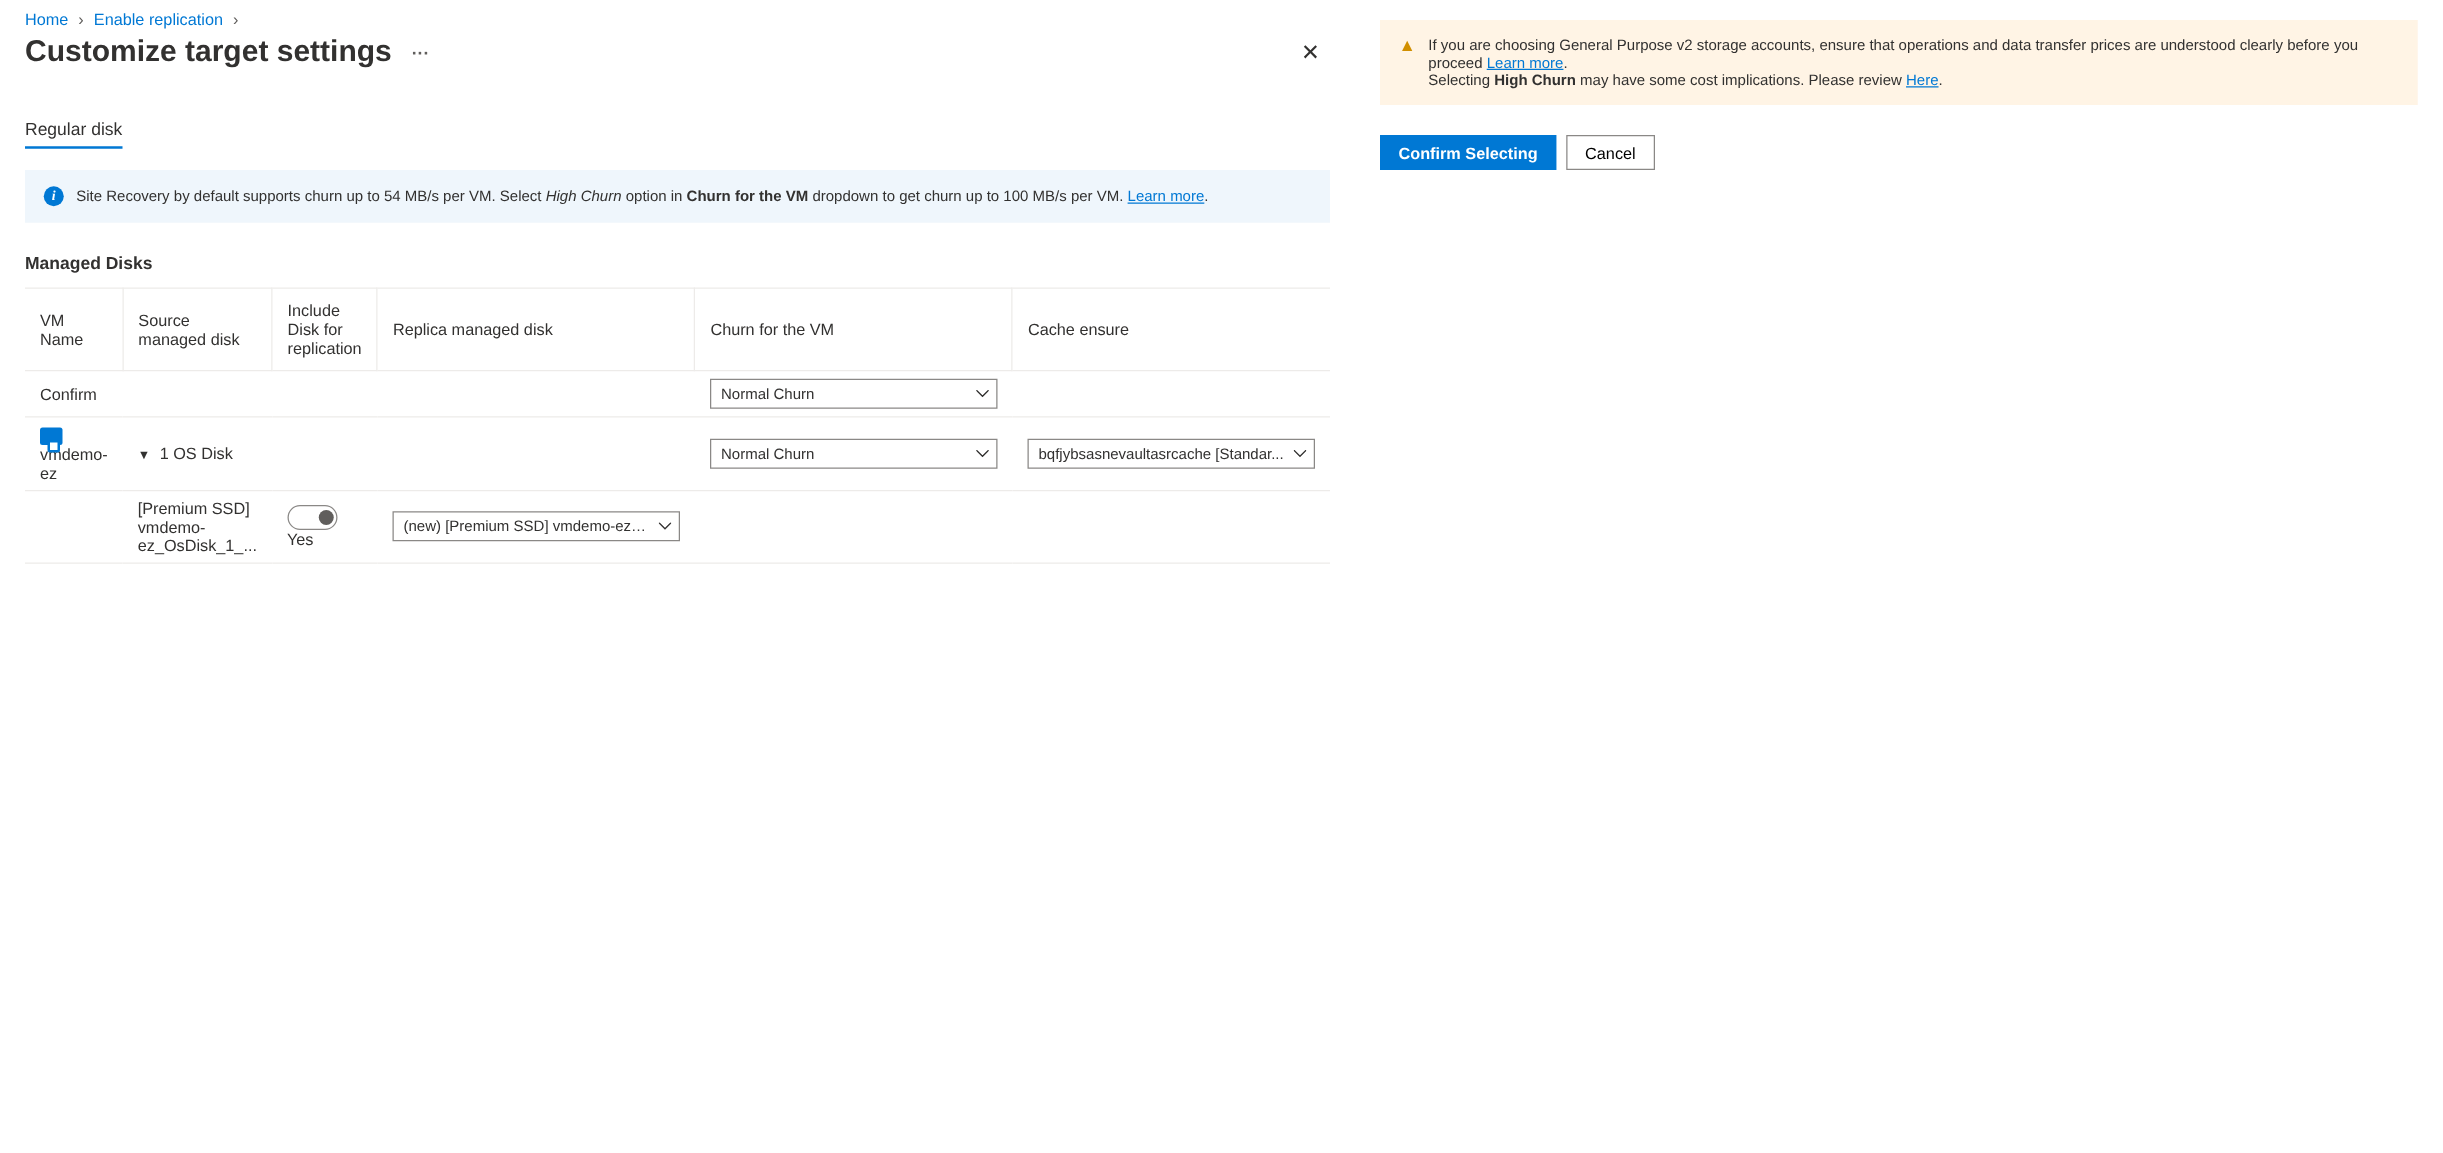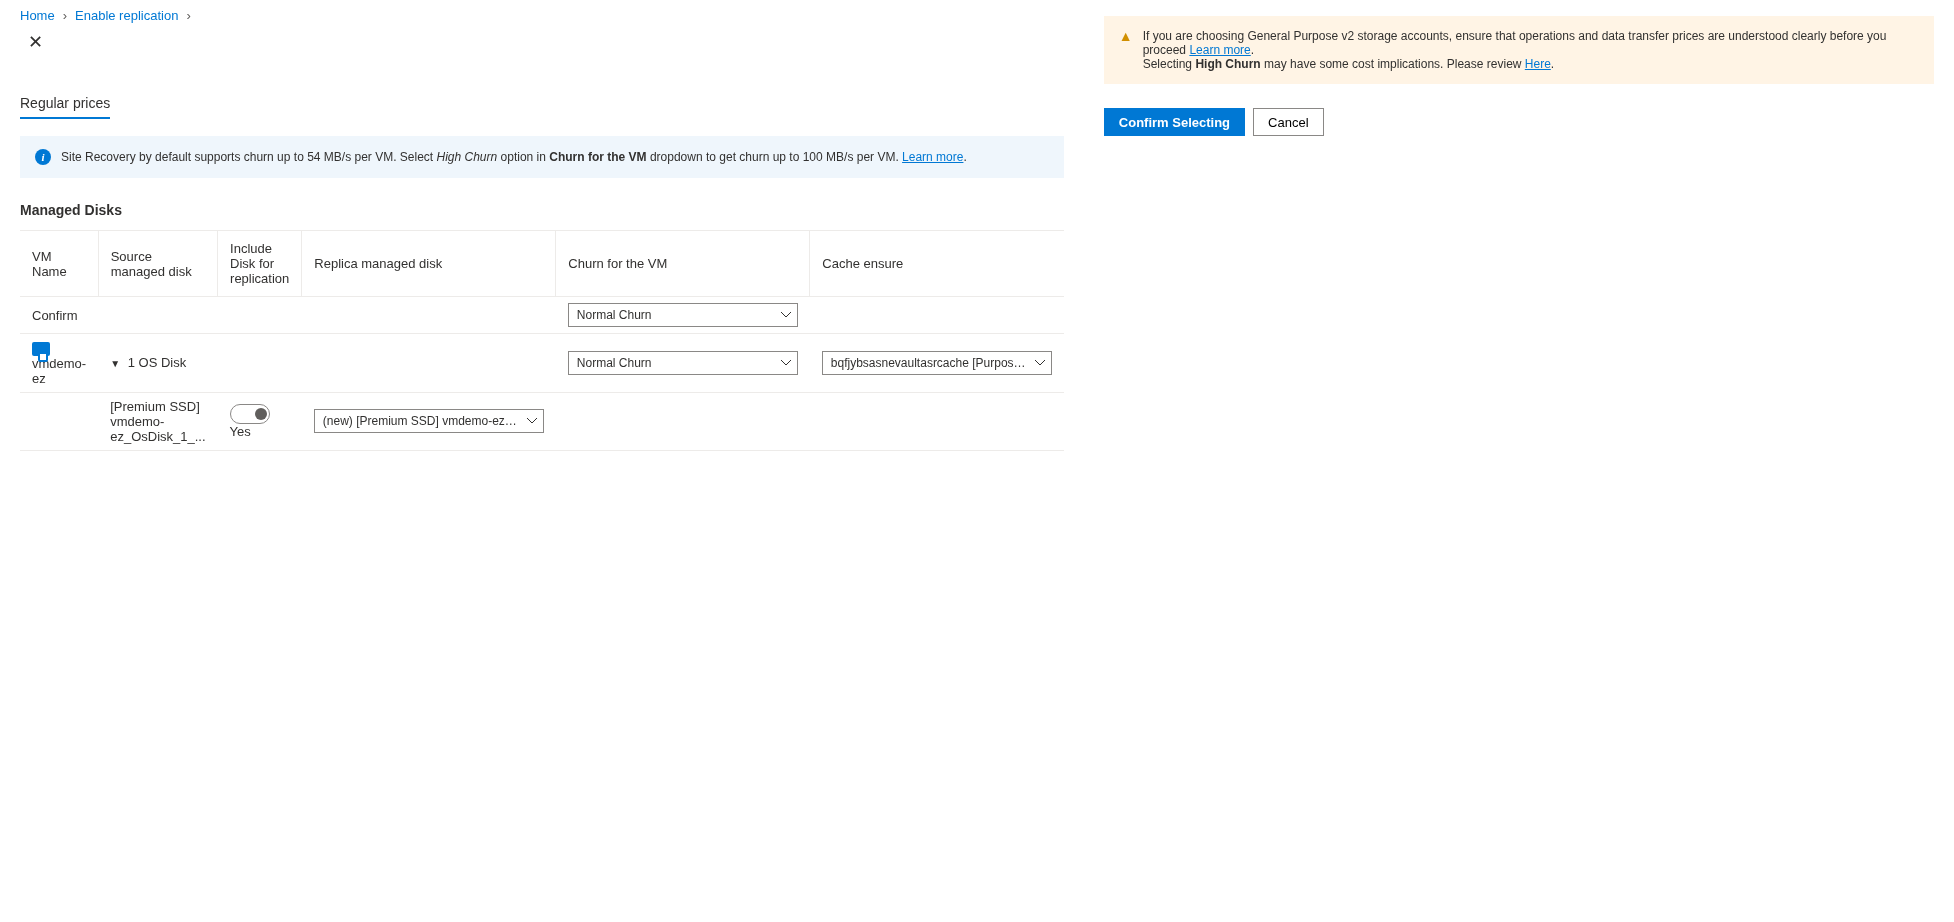--- a/index.html
+++ b/index.html
@@ -255,25 +255,29 @@
   <div class="content">
 
     <div class="breadcrumb">
       <a href="#">Home</a>
       <span class="sep">›</span>
       <a href="#">Enable replication</a>
       <span class="sep">›</span>
     </div>
 
     <div class="title-row">
+      <h1>
+        <span>Customize target settings</span>
+        <span class="ellipsis">···</span>
+      </h1>
       <span class="close-x">✕</span>
     </div>
 
     <div class="tabs">
-      <div class="tab">Regular prices</div>
+      <div class="tab">Regular disk</div>
     </div>
 
     <div class="info-banner">
       <span class="info-icon">i</span>
       <span>
         <span>Site Recovery by default supports churn up to 54 MB/s per VM. Select </span><i>High Churn</i><span> option in </span><b>Churn for the VM</b><span> dropdown to get churn up to 100 MB/s per VM. </span><a href="#">Learn more</a>.
       </span>
     </div>
 
     <div class="section-title">Managed Disks</div>
@@ -319,21 +323,21 @@
           <td>
             <div class="dropdown">
               <span class="txt">Normal Churn</span>
               <svg class="chevron" width="10" height="6" viewBox="0 0 10 6">
                   <path d="M0 0 L5 5 L10 0" stroke="#323130" fill="none" stroke-width="1"></path>
                 </svg>
             </div>
           </td>
           <td>
             <div class="dropdown">
-              <span class="txt">bqfjybsasnevaultasrcache [Purpose...</span>
+              <span class="txt">bqfjybsasnevaultasrcache [Standar...</span>
               <svg class="chevron" width="10" height="6" viewBox="0 0 10 6">
                   <path d="M0 0 L5 5 L10 0" stroke="#323130" fill="none" stroke-width="1"></path>
                 </svg>
             </div>
           </td>
         </tr>
         <tr>
           <td></td>
           <td>[Premium SSD] vmdemo-ez_OsDisk_1_...</td>
           <td>

